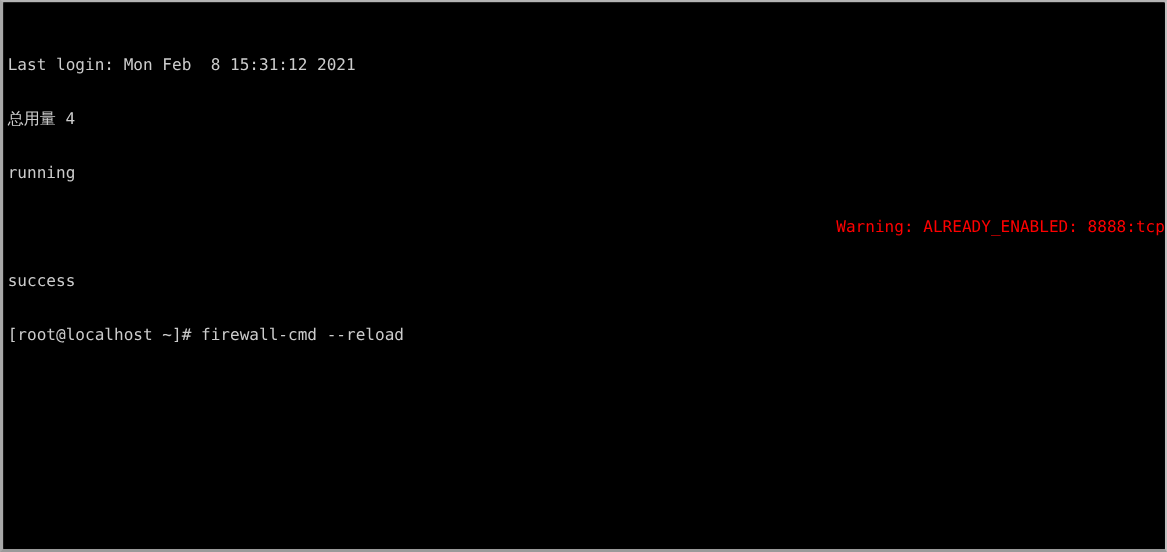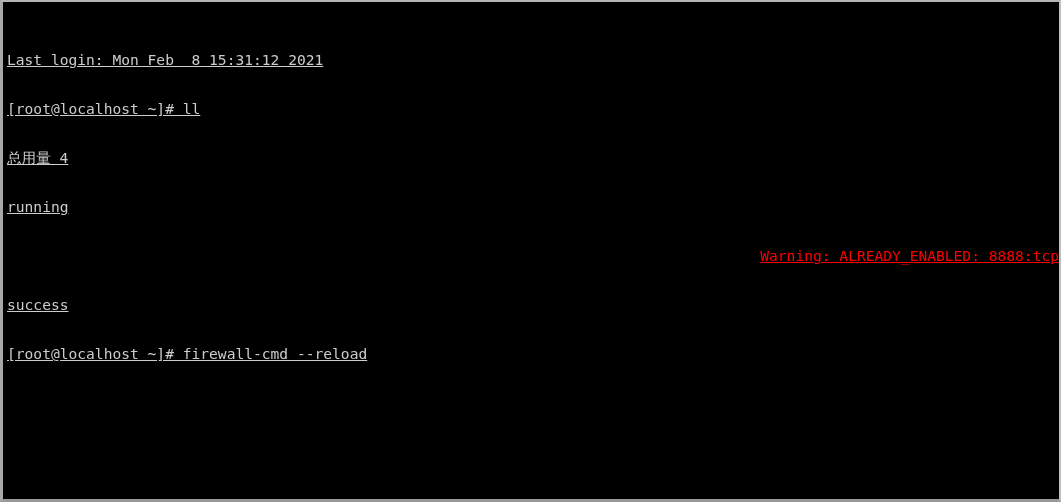--- a/index.html
+++ b/index.html
@@ -40,34 +40,32 @@
     line-height: 16.35px;
     letter-spacing: 0px;
     color: #cccccc;
     white-space: pre;
   }
 
   .term-line {
     height: 16.35px;
     white-space: pre;
     font-family: "DejaVu Sans Mono", "Liberation Mono", monospace;
-    text-decoration: underline;
   }
 
   .term-line.c-default { color: #cccccc; }
   .term-line.c-red     { color: #ff0000; text-align: right; }
 </style>
 </head>
 <body>
 
 <div class="terminal-window">
   <div class="terminal-screen">
 
     <div class="term-line c-default">Last login: Mon Feb  8 15:31:12 2021</div>
-    <div class="term-line c-default">[root@localhost ~]# ll</div>
     <div class="term-line c-default">总用量 4</div>
     <div class="term-line c-default">running</div>
     <div class="term-line c-red">Warning: ALREADY_ENABLED: 8888:tcp</div>
     <div class="term-line c-default">success</div>
     <div class="term-line c-default">[root@localhost ~]# firewall-cmd --reload</div>
     
 
     
 
   </div>

